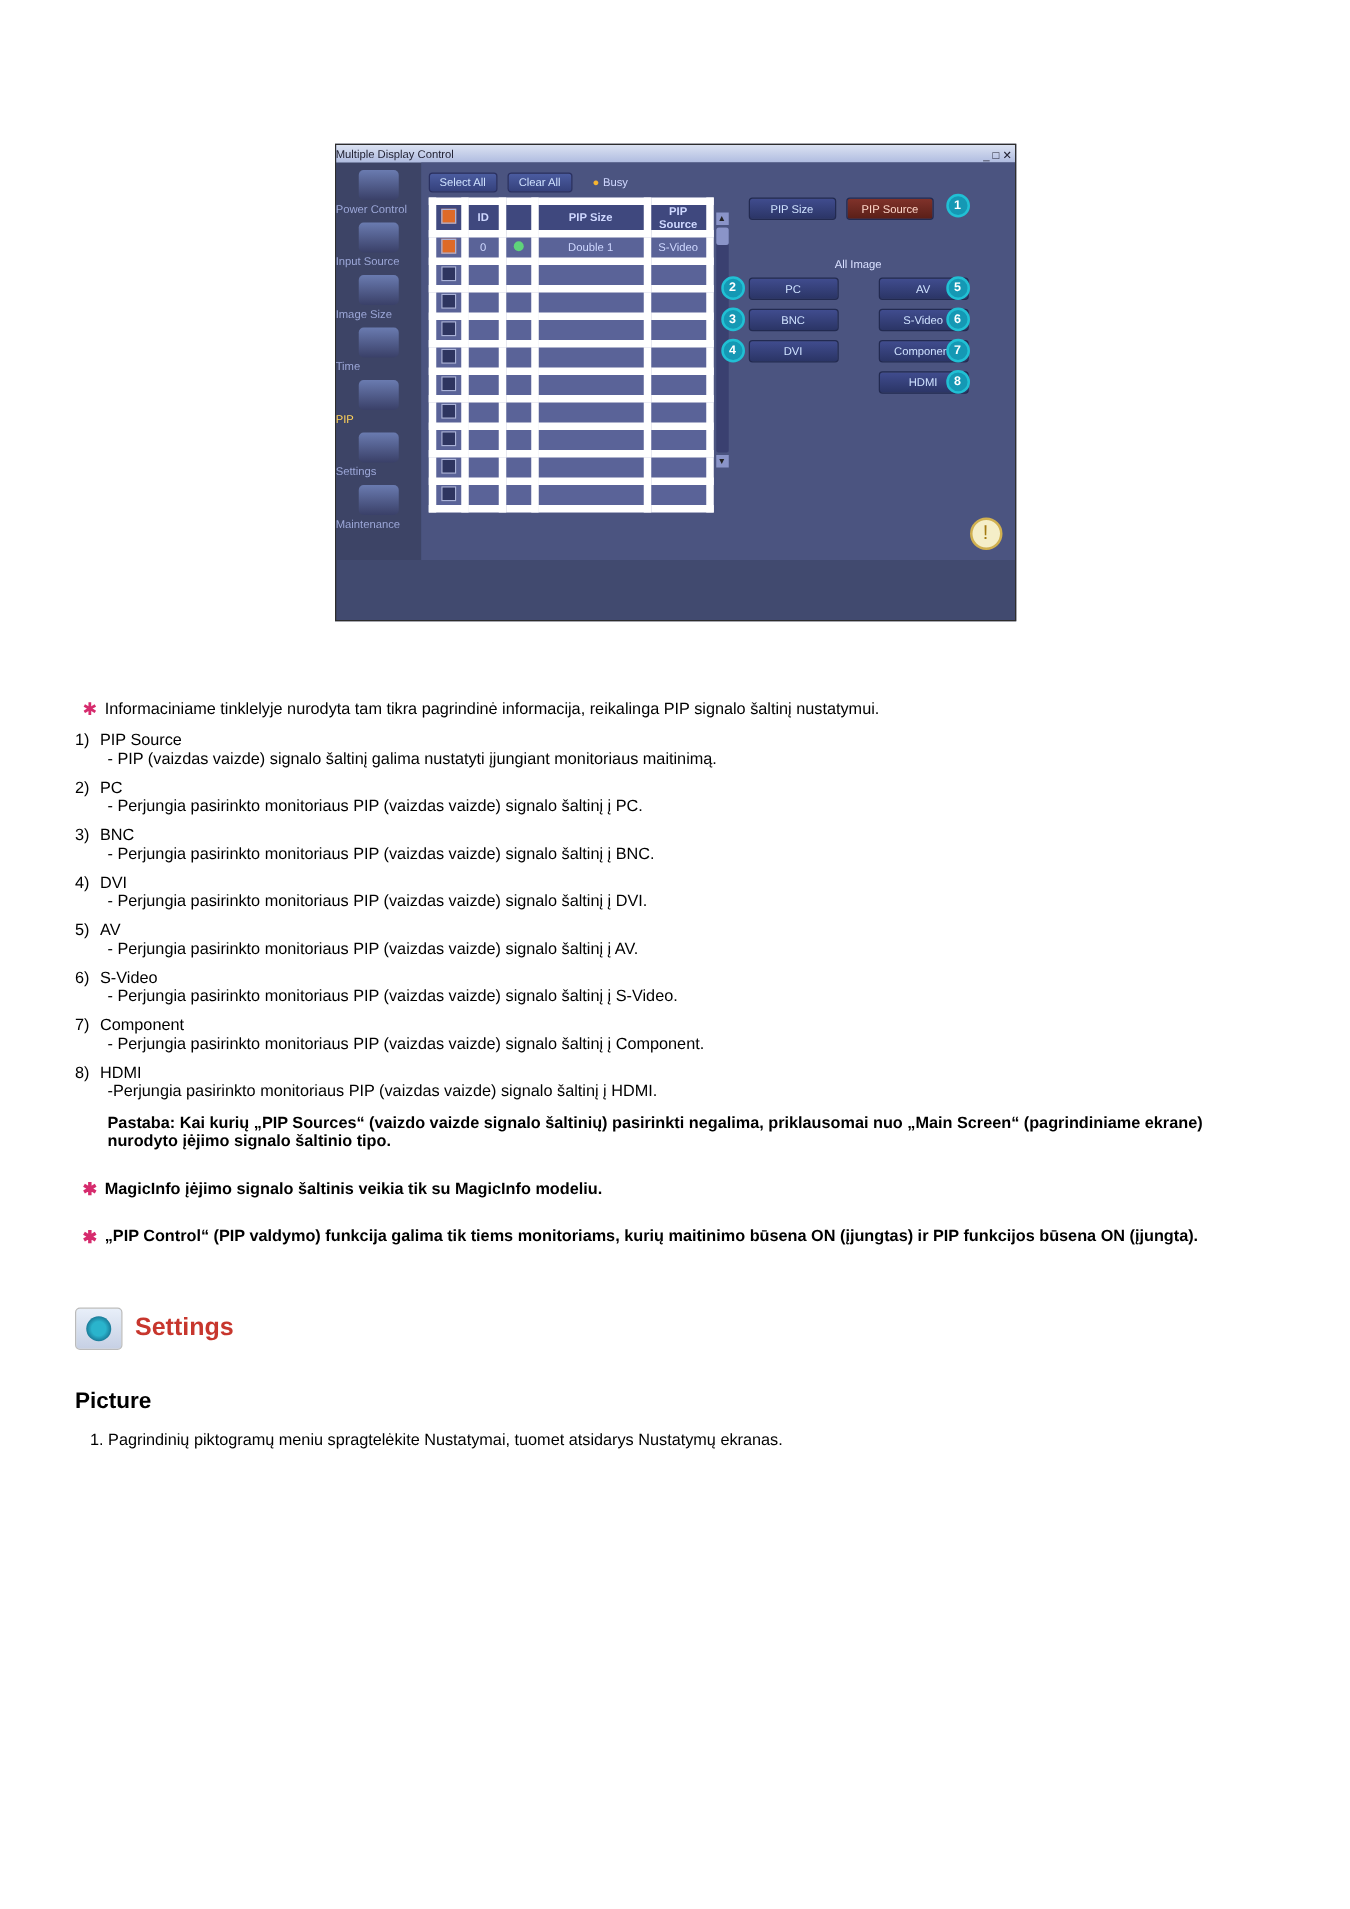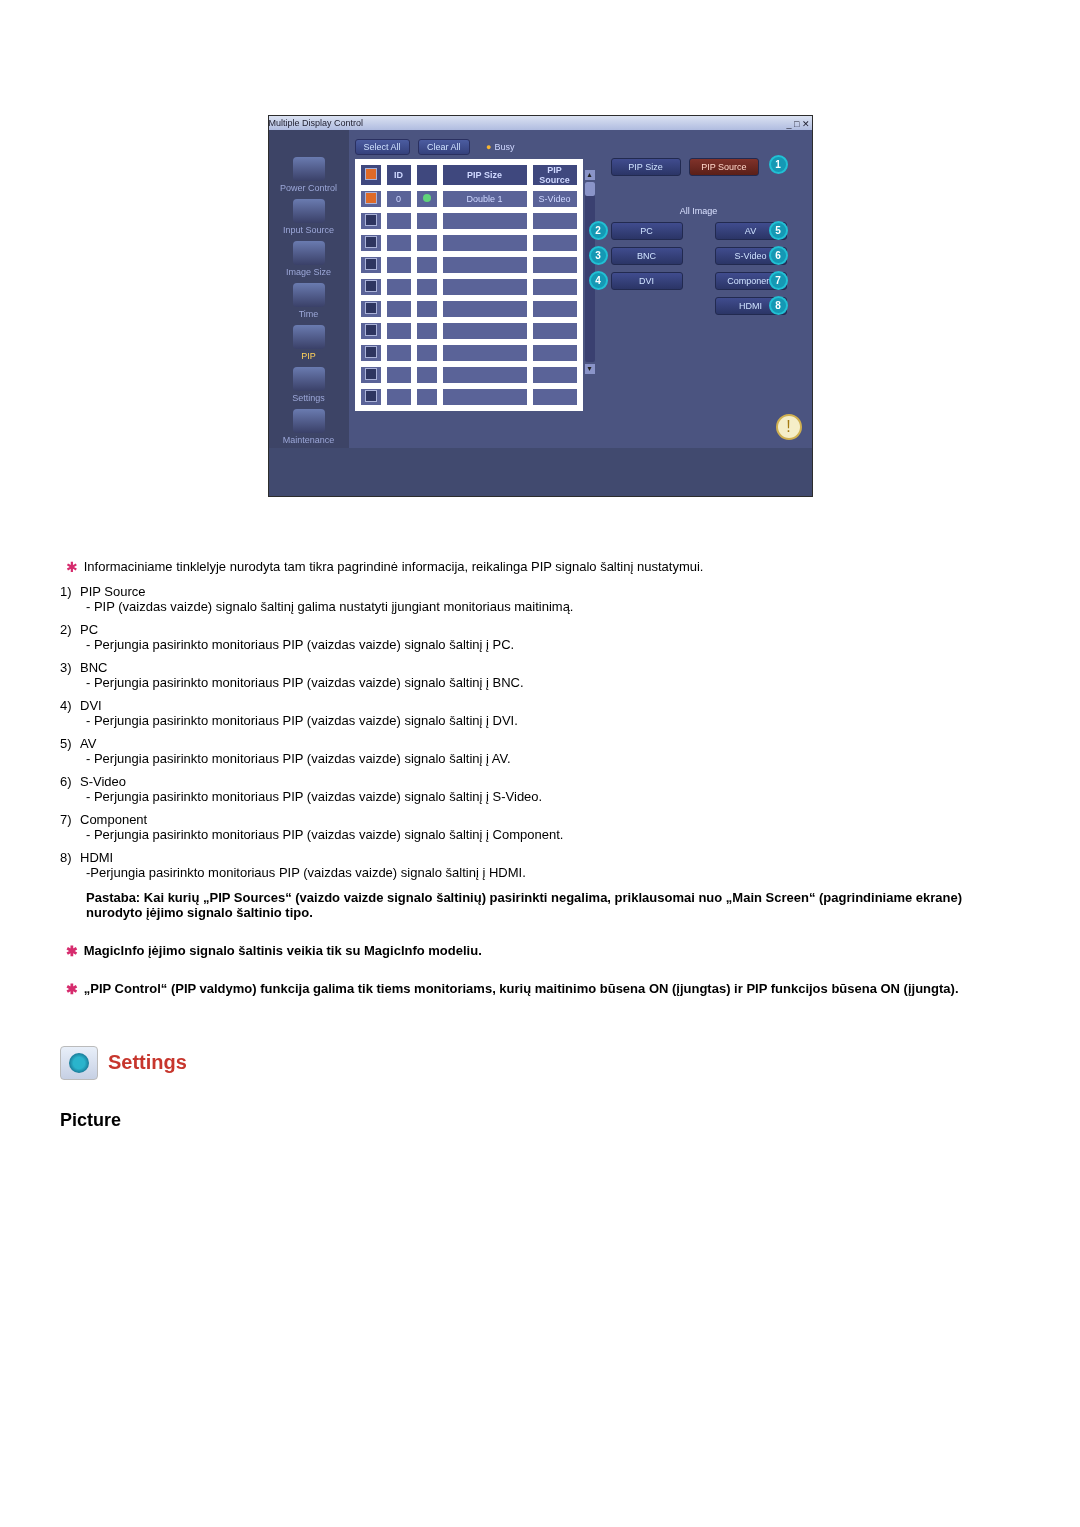--- a/index.html
+++ b/index.html
@@ -34,21 +34,21 @@
     height:16px;
     background:linear-gradient(#e6eaf6,#cbd3ea);
     font-size:10px;
     color:#333;
     padding:0 4px;
     line-height:16px;
   }
   .menubar span { margin-right:8px; }
   .brand { position:absolute; right:6px; top:16px; font-size:8px; color:#8894c0;text-align:center;}
   .appbody { display:flex; height:318px; }
-  .sidebar { width:80px; background:#3d4466; text-align:center; padding-top:21px;}
+  .sidebar { width:68px; background:#3d4466; text-align:left; padding-top:0;}
   .side { margin:6px 0; }
   .side .ico {
     width:32px; height:24px; margin:0 auto 2px auto; border-radius:4px;
     background:linear-gradient(#6a7bb0,#3a4068);
   }
   .side .lbl { font-size:9px; color:#9ca7d8; }
   .side.active .lbl { color:#ffd25a; }
   .main { flex:1; background:#4b5480; position:relative; }
   .toolbar { padding:6px 6px 4px 6px; }
   .btn2d {
@@ -318,14 +318,15 @@
   <p class="note">Pastaba: Kai kurių „PIP Sources“ (vaizdo vaizde signalo šaltinių) pasirinkti negalima, priklausomai nuo „Main Screen“ (pagrindiniame ekrane) nurodyto įėjimo signalo šaltinio tipo.</p>
   <p class="boldline star">MagicInfo įėjimo signalo šaltinis veikia tik su MagicInfo modeliu.</p>
   <p class="boldline star">„PIP Control“ (PIP valdymo) funkcija galima tik tiems monitoriams, kurių maitinimo būsena ON (įjungtas) ir PIP funkcijos būsena ON (įjungta).</p>
 
   <div class="settings-h">
     <div class="sicon"></div>
     <h2>Settings</h2>
   </div>
 
   <h3 class="sec">Picture</h3>
+  <p class="para" style="margin-left:12px">1. Pagrindinių piktogramų meniu spragtelėkite Nustatymai, tuomet atsidarys Nustatymų ekranas.</p>
 
 </div>
 
 </body></html>

